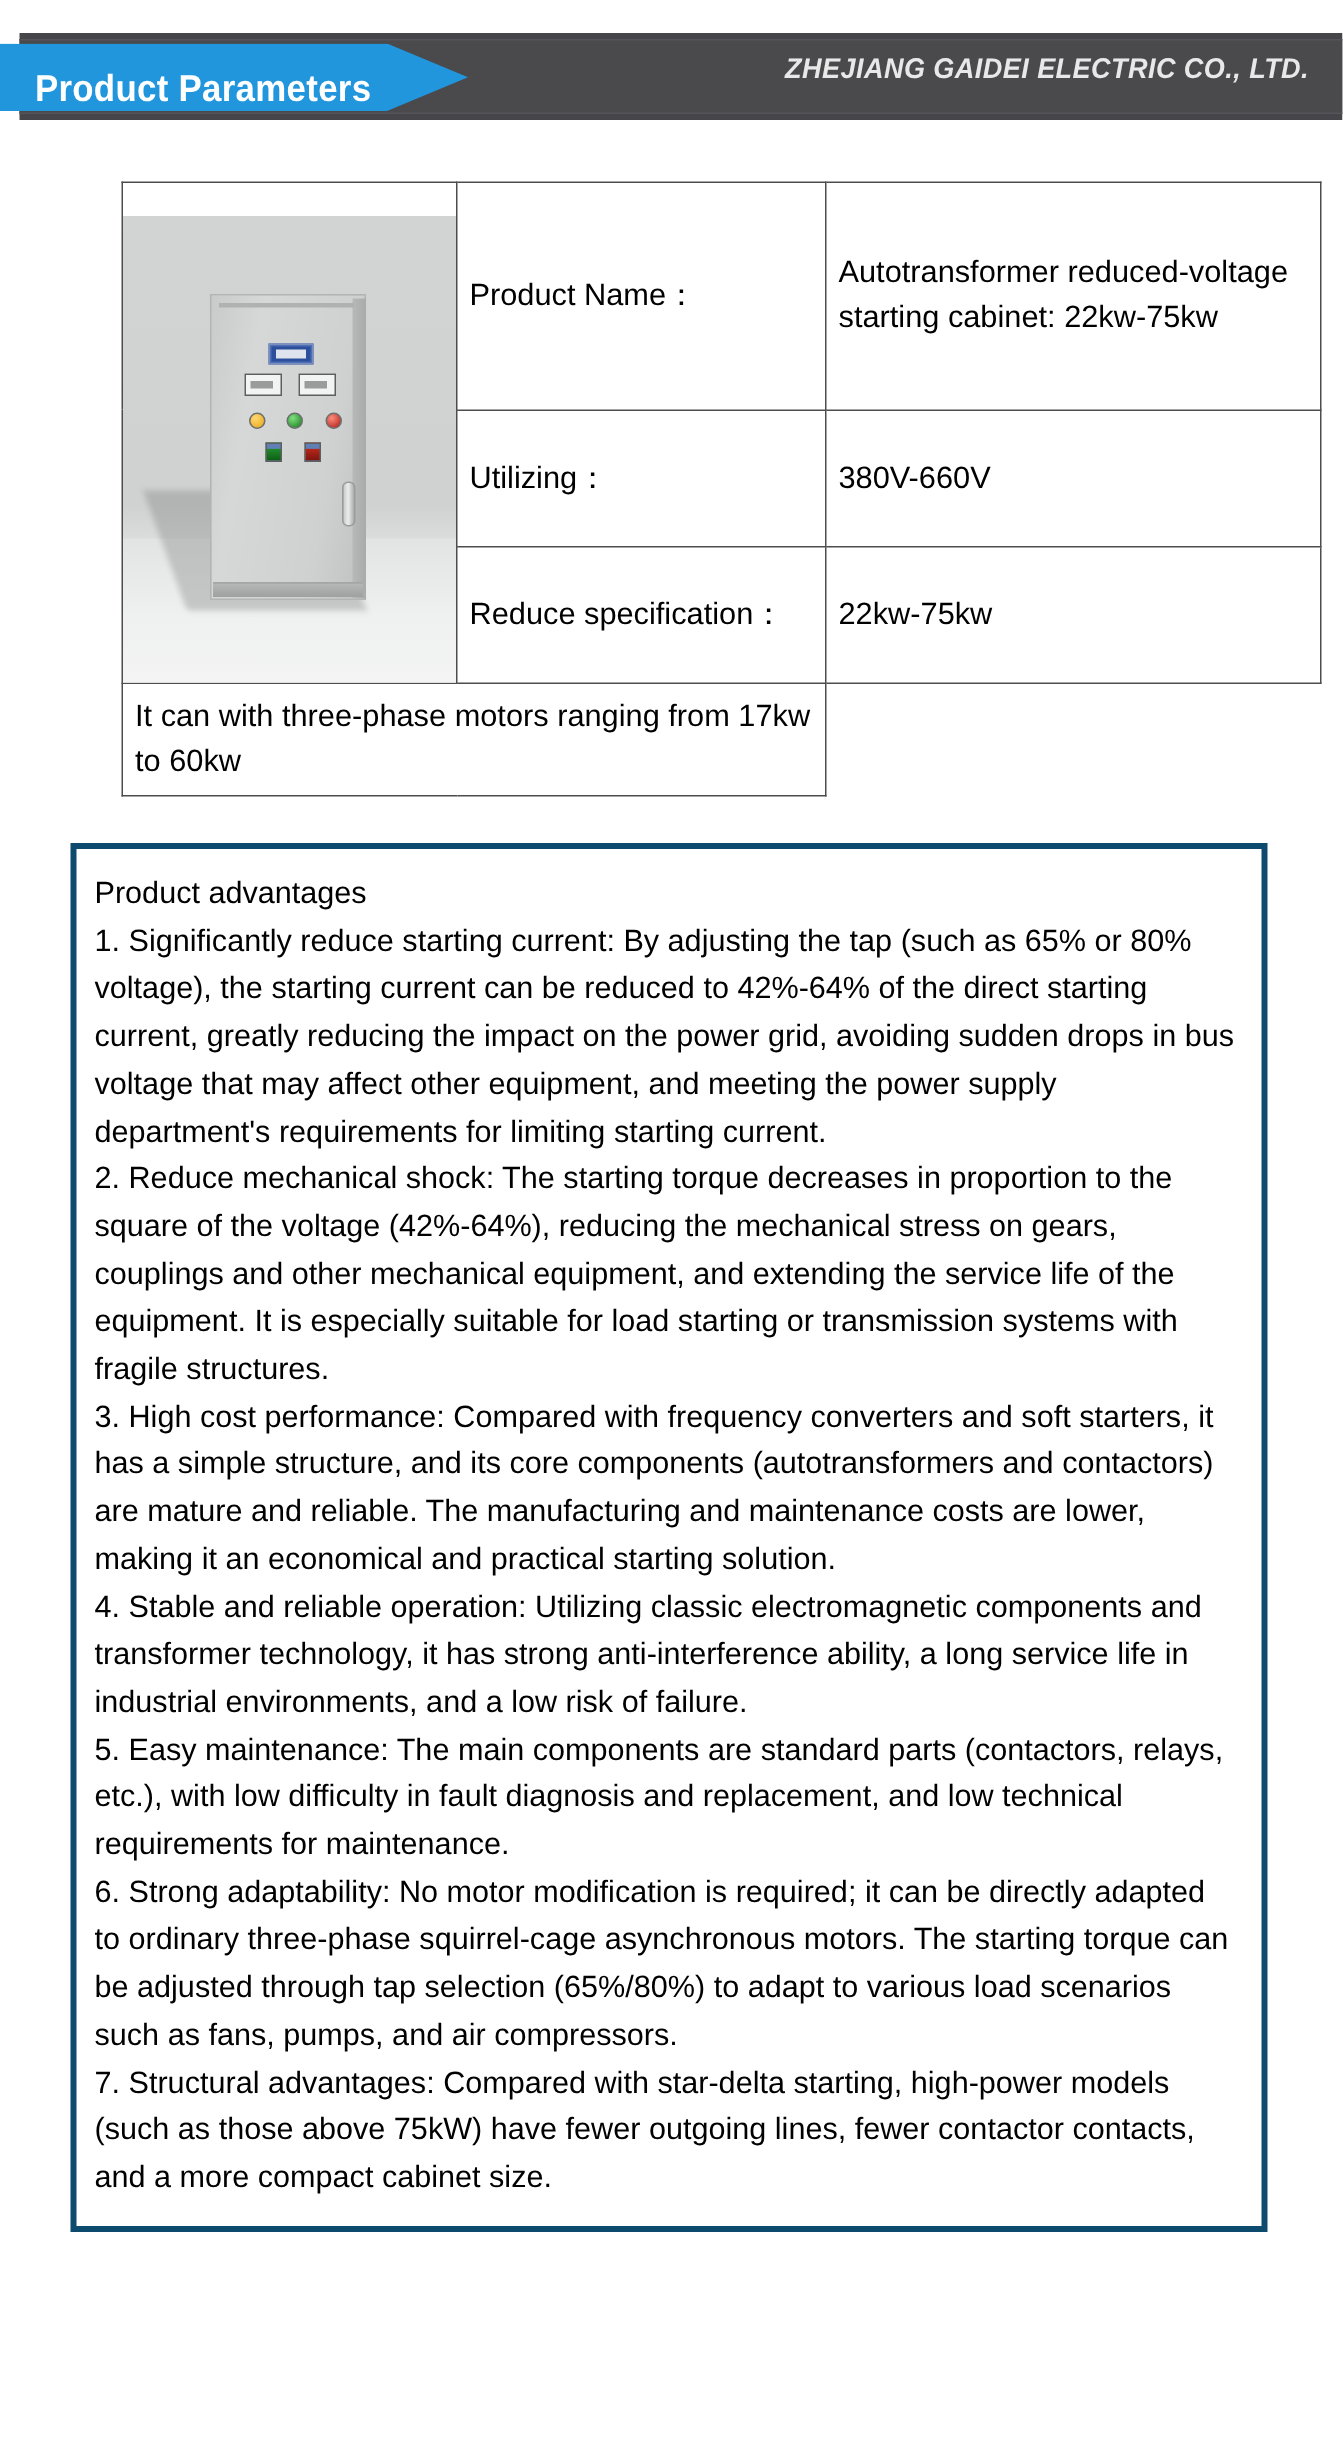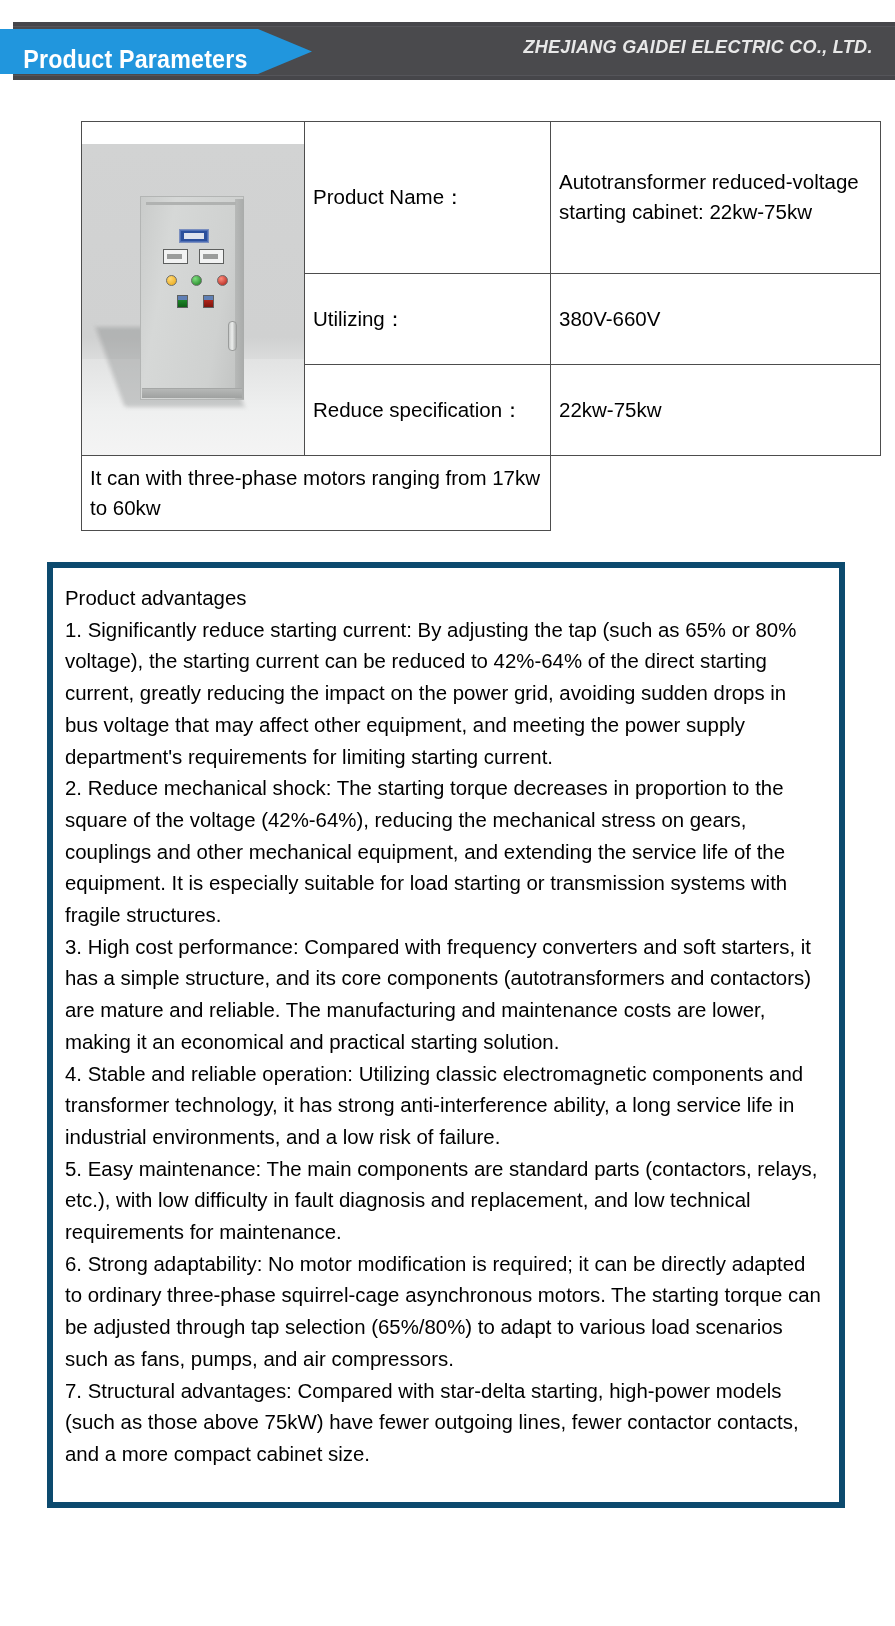--- a/index.html
+++ b/index.html
@@ -222,23 +222,23 @@
     border: 1px solid #9a9c9b;
   }
 
   
   .adv-box {
     position: absolute;
     left: 47px;
     top: 462px;
     width: 798px;
     box-sizing: border-box;
-    border: 6px solid #0c4a6e;
+    border: 4px solid #0c4a6e;
     background: #ffffff;
-    padding: 14px 12px 32px 12px;
+    padding: 14px 12px 16px 12px;
   }
   .adv-text {
     font-size: 20.5px;
     line-height: 31.7px;
     white-space: pre-wrap;
     transform: scaleX(0.995);
     transform-origin: left top;
   }
 </style>
 </head>

